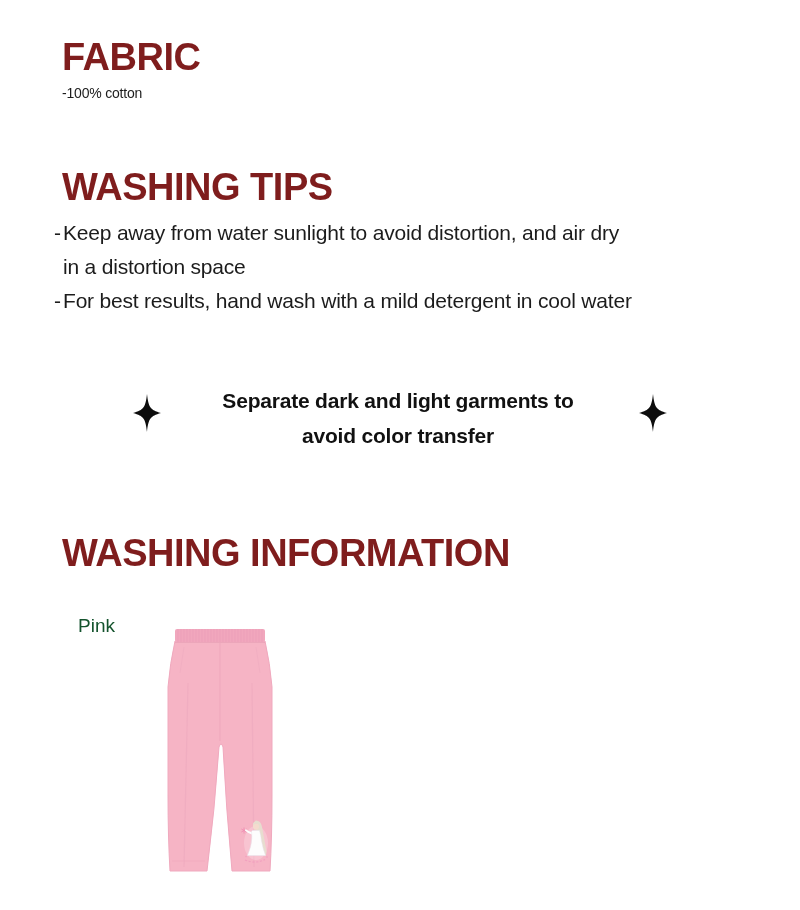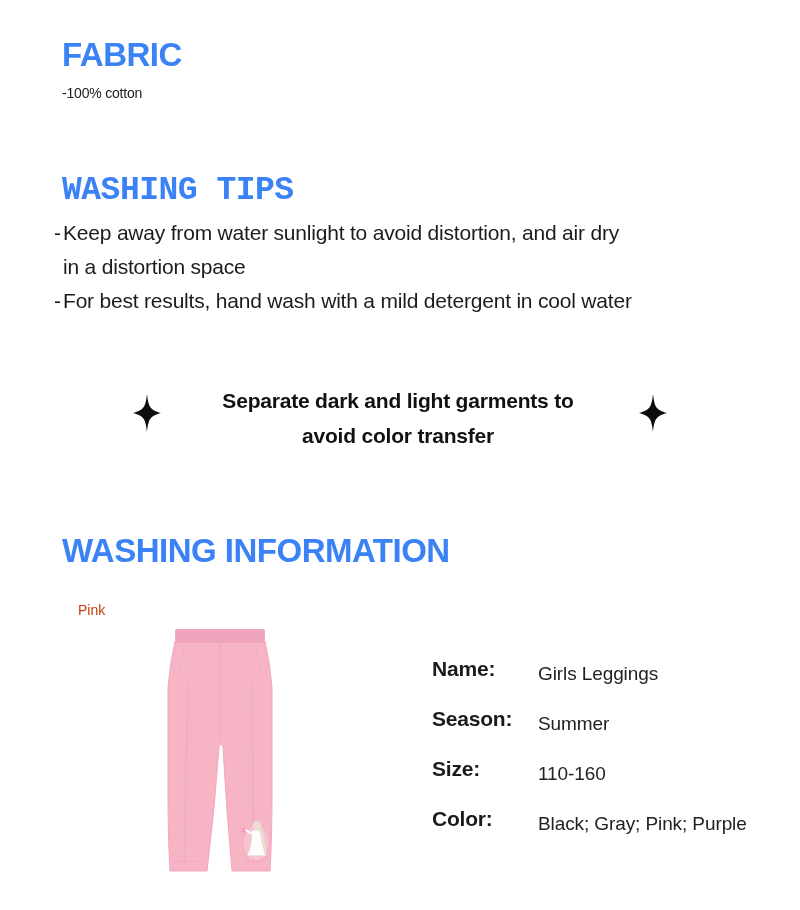--- a/index.html
+++ b/index.html
@@ -4,38 +4,38 @@
 <style>
   * { margin:0; padding:0; box-sizing:border-box; }
   html,body { background:#ffffff; }
   .page {
     position:relative; width:800px; height:910px; background:#ffffff;
     font-family:"Liberation Sans","DejaVu Sans",sans-serif;
     color:#1c1c1c; overflow:hidden;
   }
   .h2 {
     position:absolute; left:62px;
-    font-size:33px; font-weight:700; color:#3b82f6;
+    font-size:38px; font-weight:700; color:#7f1d1d;
     letter-spacing:-0.5px; line-height:1.15; white-space:nowrap;
   }
   #fabric-title { top:36px; }
   #fabric-item { position:absolute; left:62px; top:85px; font-size:14px; letter-spacing:-0.2px; white-space:nowrap; }
-  #washing-title { top:172px;font-family:Liberation Mono, monospace; }
+  #washing-title { top:166px; }
   #washing-tips { position:absolute; left:63px; top:216px; width:700px; font-size:21px; letter-spacing:-0.2px; }
   .tip { position:relative; }
   .tip-bullet { position:absolute; left:-9px; top:0; line-height:34px; font-weight:400; }
   .tip-line { display:block; line-height:34px; white-space:nowrap; }
   #callout { position:absolute; left:0; top:383px; width:796px; height:70px; }
   .callout-text { text-align:center; font-size:21px; font-weight:700; color:#111; letter-spacing:-0.2px; }
   .callout-line { display:block; line-height:35px; white-space:nowrap; }
   .sparkle { position:absolute; top:11px; width:28px; height:38px; }
   .sparkle.left  { left:133px; }
   .sparkle.right { left:639px; }
   #product-title { top:532px; }
-  #variant-label { position:absolute; left:78px; top:602px; font-size:14px; color:#c2410c; }
+  #variant-label { position:absolute; left:78px; top:615px; font-size:19px; color:#14532d; }
   #leggings-figure { position:absolute; left:160px; top:625px; width:120px; height:255px; }
   #details { position:absolute; left:432px; top:657px; }
   .detail-row { display:flex; align-items:flex-start; height:50px; }
   .detail-label {
     width:106px; font-size:21px; font-weight:700; color:#1a1a1a;
     letter-spacing:-0.2px; white-space:nowrap; flex:0 0 auto;
   }
   .detail-value {
     font-size:19px; color:#222; padding-top:4px; line-height:26px;
     max-width:210px; letter-spacing:-0.1px;
@@ -121,32 +121,14 @@
       <path d="M92.5 207.5 Q88.5 206.5 85.6 204 L84.9 205.6 Q87.8 208.4 92 209.6 Z" fill="#fdfdfd"></path>
 
       <path d="M92.5 205.5 L99.5 205.5 Q101 211 101.5 216 Q103 224 105.5 230.5 L87.5 230.5 Q91.5 221 91.8 214 Q92 209 91.5 206.5 Z" fill="#fdfdfd" stroke="#e6e4ec" stroke-width="0.5"></path>
 
       <path d="M85 235 Q95 239.5 105 234.5" stroke="#f19cbe" stroke-width="1.1" fill="none" stroke-dasharray="2.2 1.6" opacity="0.85"></path>
       <circle cx="86" cy="231.5" r="0.8" fill="#f19cbe" opacity="0.8"></circle>
       <circle cx="107" cy="232" r="0.8" fill="#f19cbe" opacity="0.8"></circle>
     </g>
   </svg>
 
-  <div id="details">
-    <div class="detail-row">
-      <span class="detail-label">Name:</span>
-      <span class="detail-value">Girls Leggings</span>
-    </div>
-    <div class="detail-row">
-      <span class="detail-label">Season:</span>
-      <span class="detail-value">Summer</span>
-    </div>
-    <div class="detail-row">
-      <span class="detail-label">Size:</span>
-      <span class="detail-value">110-160</span>
-    </div>
-    <div class="detail-row">
-      <span class="detail-label">Color:</span>
-      <span class="detail-value">Black;  Gray;  Pink;  Purple</span>
-    </div>
-  </div>
 
 </div>
 
 </body></html>

